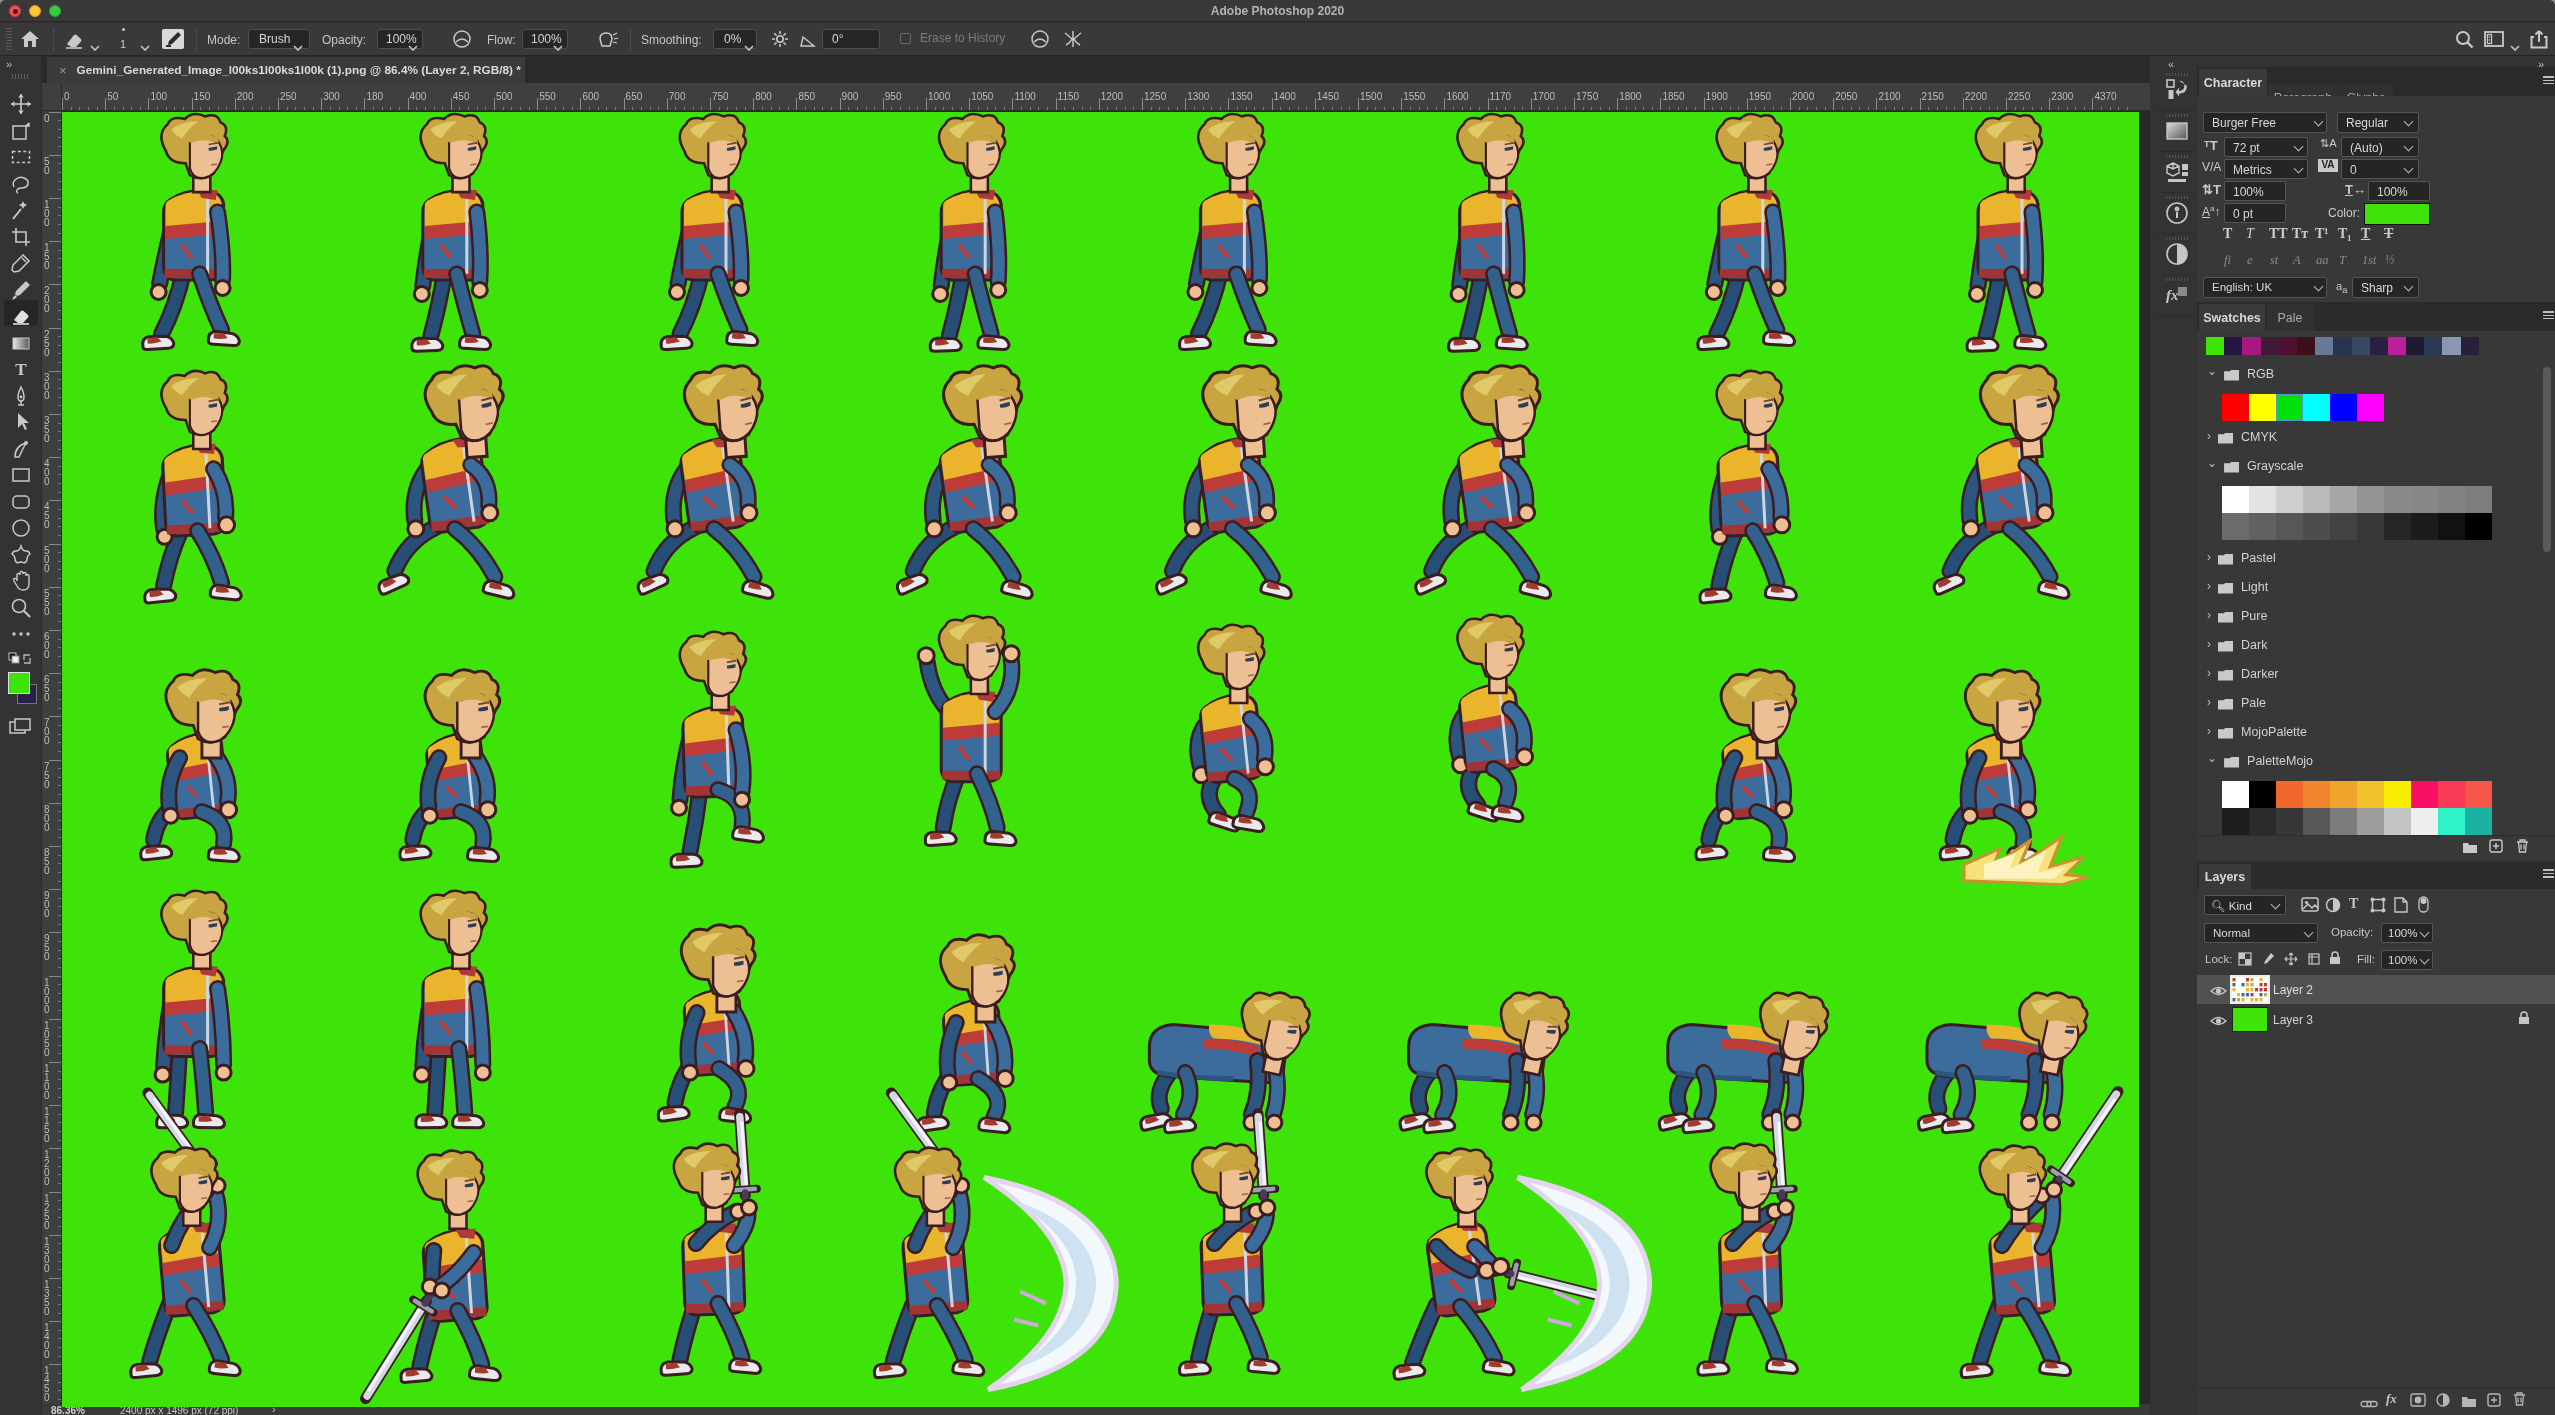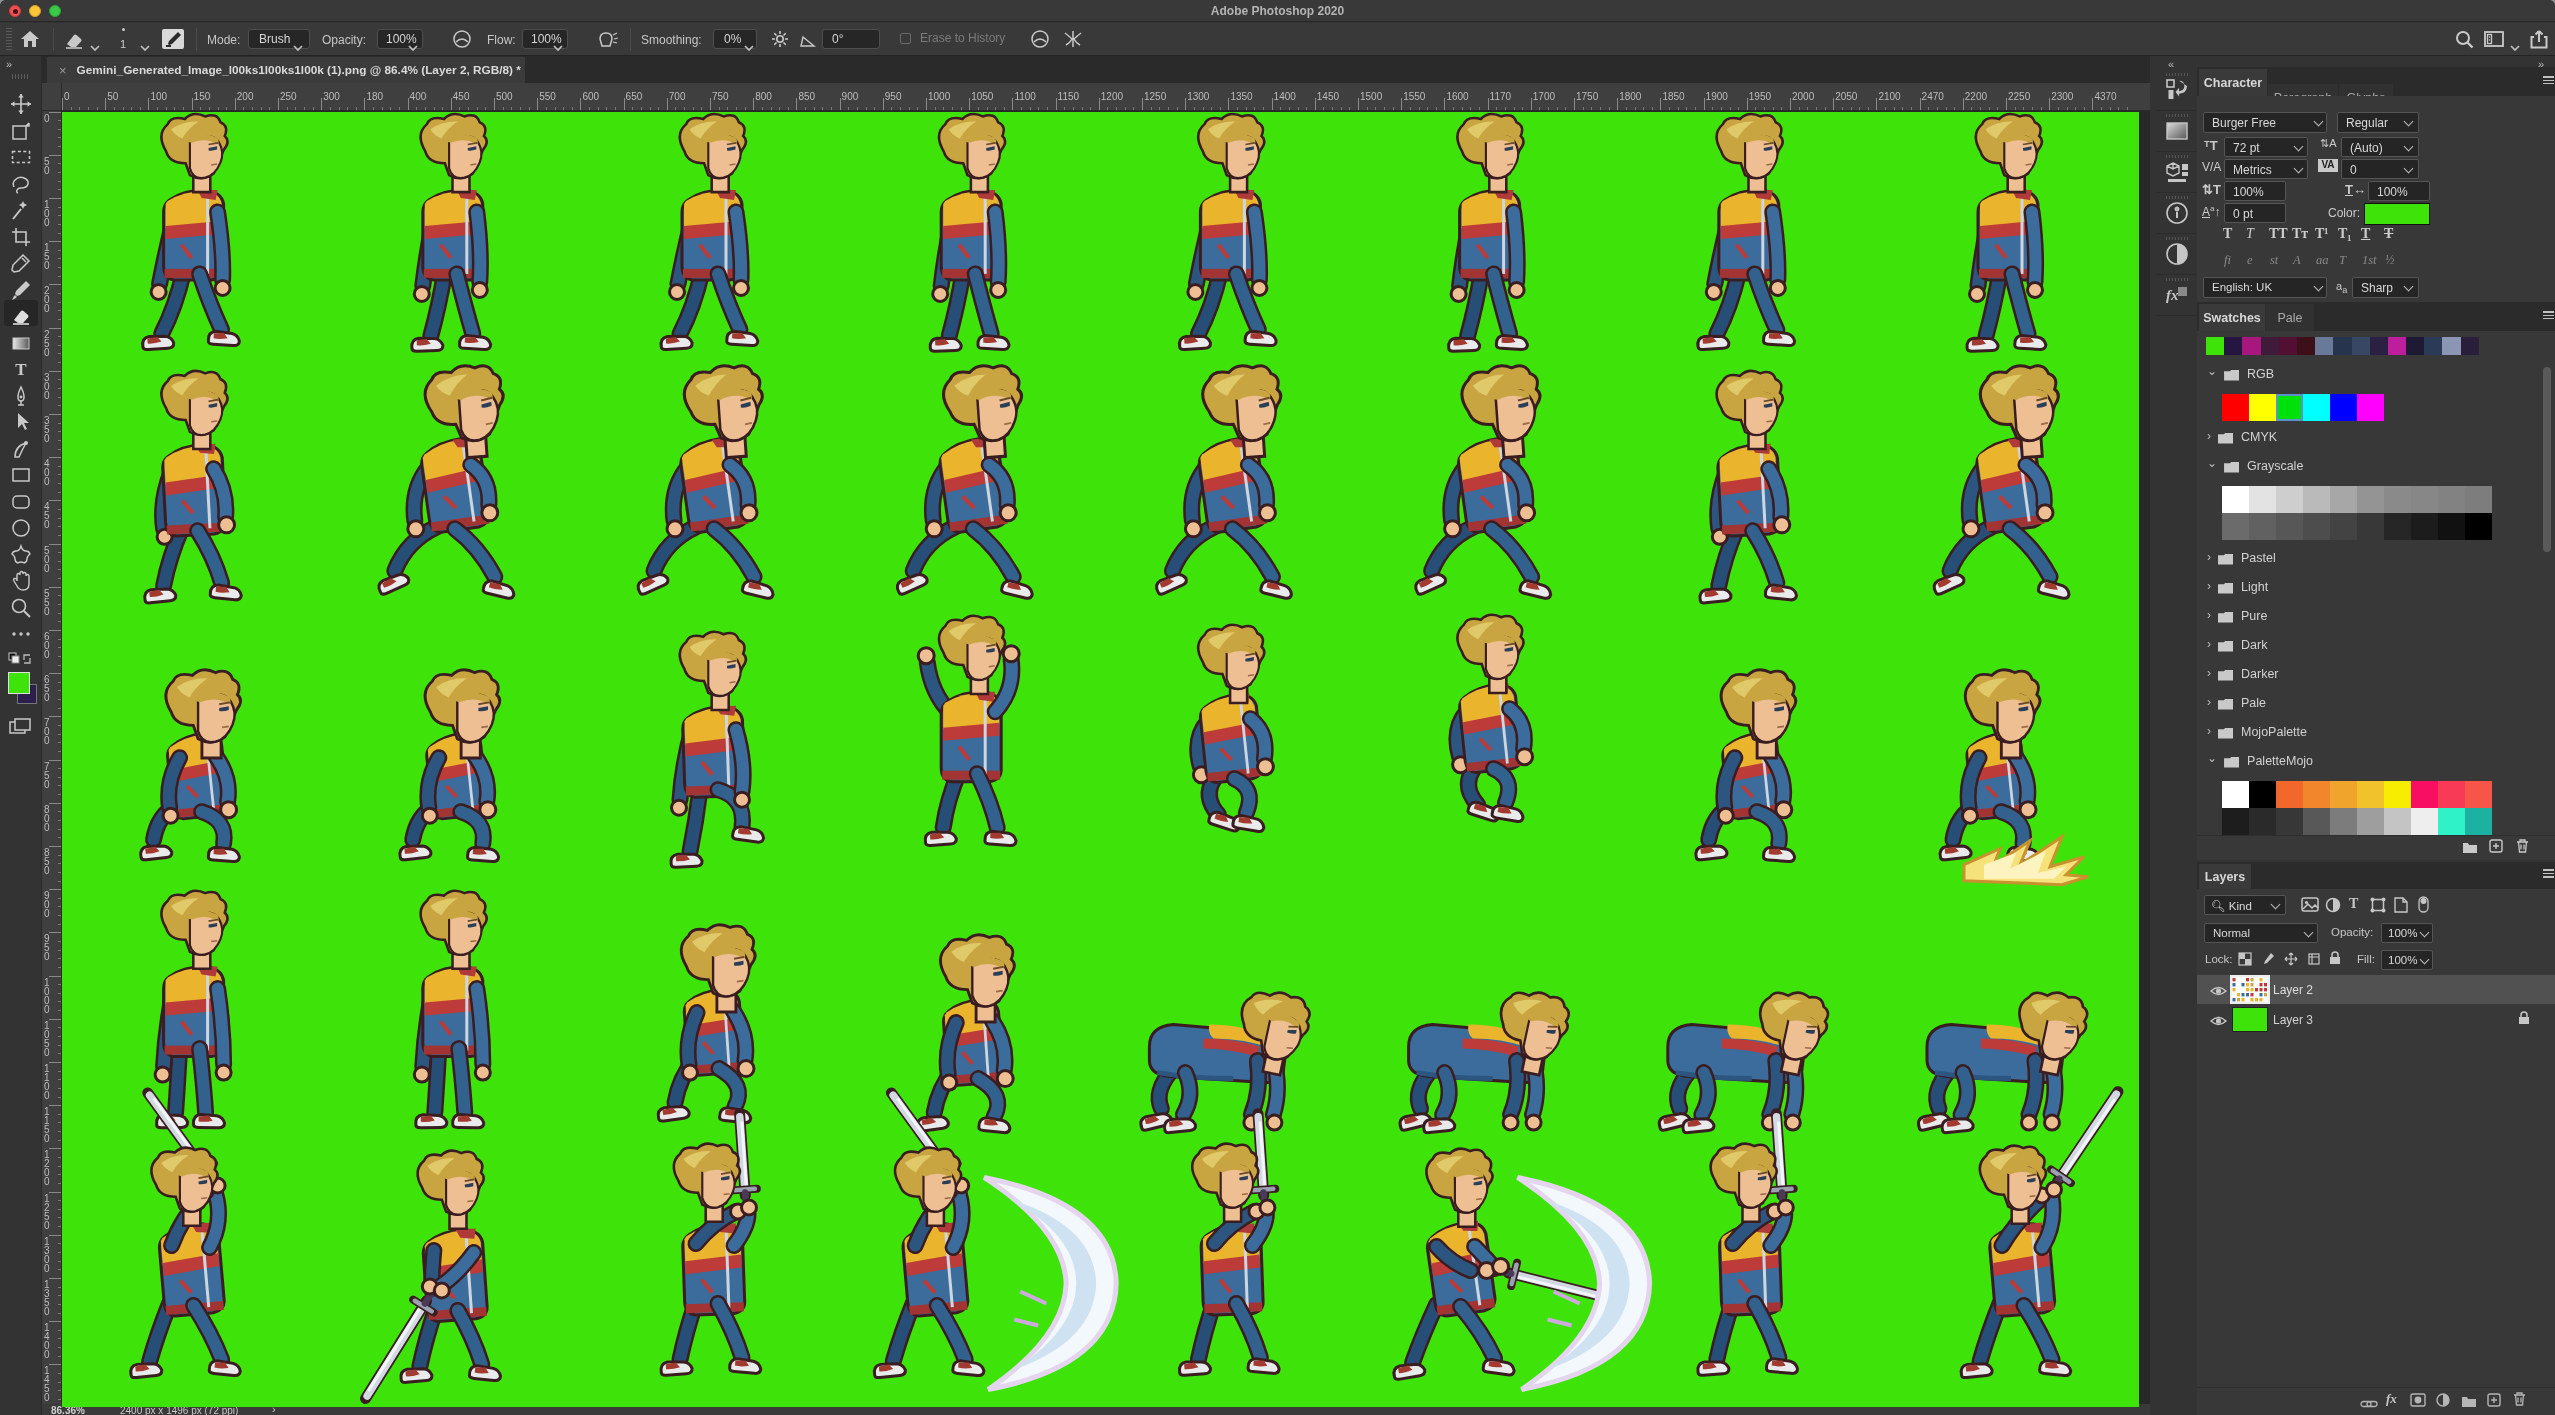--- a/index.html
+++ b/index.html
@@ -521,21 +521,21 @@
     <div style="position:absolute;left:1799.8px;top:24px;width:1px;height:4px;background:#7a7a7a"></div>
     <div style="position:absolute;left:1808.5px;top:24px;width:1px;height:4px;background:#7a7a7a"></div>
     <div style="position:absolute;left:1817.1px;top:24px;width:1px;height:4px;background:#7a7a7a"></div>
     <div style="position:absolute;left:1825.8px;top:24px;width:1px;height:4px;background:#7a7a7a"></div>
     <div class="rnum" style="left:1836.4px;top:8px">2100</div>
     <div style="position:absolute;left:1834.4px;top:15px;width:1px;height:13px;background:#8a8a8a"></div>
     <div style="position:absolute;left:1843.0px;top:24px;width:1px;height:4px;background:#7a7a7a"></div>
     <div style="position:absolute;left:1851.7px;top:24px;width:1px;height:4px;background:#7a7a7a"></div>
     <div style="position:absolute;left:1860.3px;top:24px;width:1px;height:4px;background:#7a7a7a"></div>
     <div style="position:absolute;left:1869.0px;top:24px;width:1px;height:4px;background:#7a7a7a"></div>
-    <div class="rnum" style="left:1879.6px;top:8px">2470</div>
+    <div class="rnum" style="left:1879.6px;top:8px">2150</div>
     <div style="position:absolute;left:1877.6px;top:15px;width:1px;height:13px;background:#8a8a8a"></div>
     <div style="position:absolute;left:1886.2px;top:24px;width:1px;height:4px;background:#7a7a7a"></div>
     <div style="position:absolute;left:1894.9px;top:24px;width:1px;height:4px;background:#7a7a7a"></div>
     <div style="position:absolute;left:1903.5px;top:24px;width:1px;height:4px;background:#7a7a7a"></div>
     <div style="position:absolute;left:1912.2px;top:24px;width:1px;height:4px;background:#7a7a7a"></div>
     <div class="rnum" style="left:1922.8px;top:8px">2200</div>
     <div style="position:absolute;left:1920.8px;top:15px;width:1px;height:13px;background:#8a8a8a"></div>
     <div style="position:absolute;left:1929.4px;top:24px;width:1px;height:4px;background:#7a7a7a"></div>
     <div style="position:absolute;left:1938.1px;top:24px;width:1px;height:4px;background:#7a7a7a"></div>
     <div style="position:absolute;left:1946.7px;top:24px;width:1px;height:4px;background:#7a7a7a"></div>

